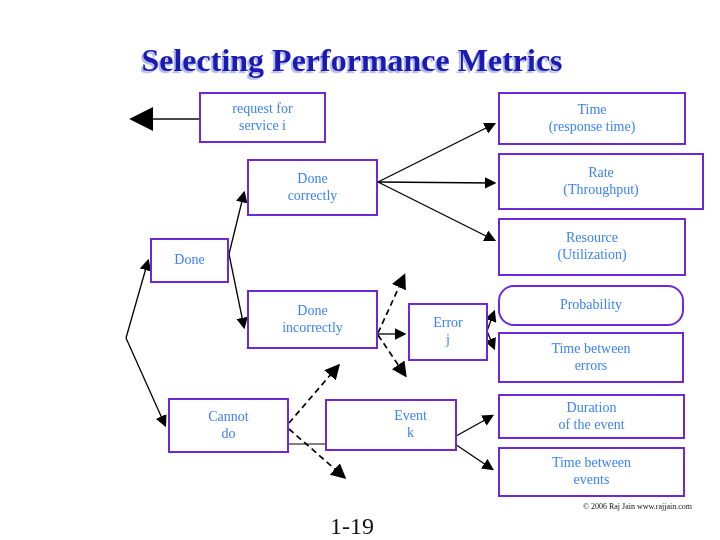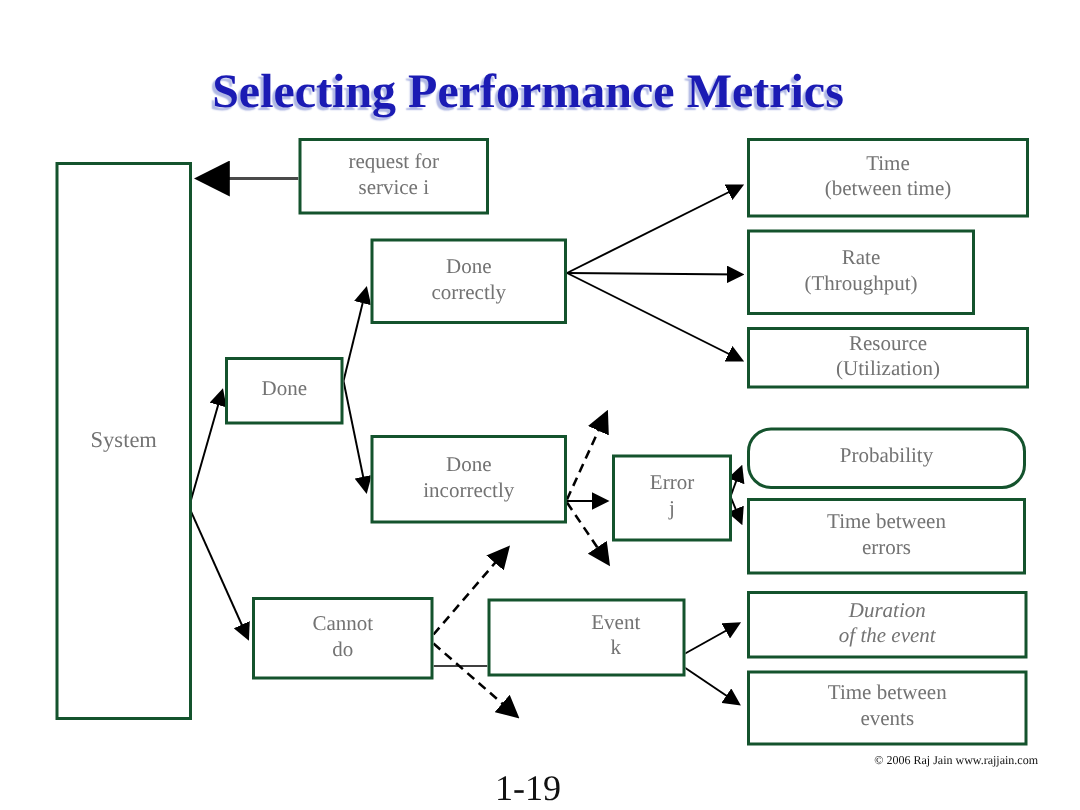--- a/index.html
+++ b/index.html
@@ -20,28 +20,28 @@
     text-shadow:-2px 2px 1px #b0b8e4;
     letter-spacing:0px;
   }
   #connectors{
     position:absolute;left:0;top:0;width:720px;height:540px;
   }
   .box{
     position:absolute;
     box-sizing:border-box;
     background:#ffffff;
-    border:2px solid #14532d;
+    border:2px solid #6d28d9;
     display:flex;
     align-items:center;
     justify-content:center;
     text-align:center;
     font-size:14px;
     line-height:1.2;
-    color:#737373;
+    color:#3b82f6;
     white-space:pre-line;
   }
   .box.tall{font-size:15px;}
   #page-number{
     position:absolute;
     left:330px;top:513px;
     font-size:24px;
     color:#111;
   }
   #copyright{
@@ -89,21 +89,20 @@
     <line x1="487" y1="331" x2="494" y2="348" stroke="#000" stroke-width="1.3" marker-end="url(#arr)"></line>
 
     <line x1="289" y1="444" x2="325" y2="444" stroke="#000" stroke-width="1"></line>
     <line x1="289" y1="423" x2="338" y2="366" stroke="#000" stroke-width="1.7" stroke-dasharray="6 4" marker-end="url(#arr)"></line>
     <line x1="289" y1="429" x2="344" y2="477" stroke="#000" stroke-width="1.7" stroke-dasharray="6 4" marker-end="url(#arr)"></line>
 
     <line x1="449" y1="440" x2="492" y2="416" stroke="#000" stroke-width="1.3" marker-end="url(#arr)"></line>
     <line x1="449" y1="440" x2="492" y2="469" stroke="#000" stroke-width="1.3" marker-end="url(#arr)"></line>
   </svg>
 
-  <div class="box tall" style="left:37px;top:108px;width:91px;height:372px;">System</div>
 
   <div class="box" style="left:199px;top:92px;width:127px;height:51px;">request for
 service i</div>
 
   <div class="box" style="left:150px;top:238px;width:79px;height:45px;">Done</div>
 
   <div class="box" style="left:247px;top:159px;width:131px;height:57px;">Done
 correctly</div>
 
   <div class="box" style="left:247px;top:290px;width:131px;height:59px;">Done
@@ -112,34 +111,34 @@
   <div class="box" style="left:168px;top:398px;width:121px;height:55px;">Cannot
 do</div>
 
   <div class="box" style="left:408px;top:303px;width:80px;height:58px;">Error
 j</div>
 
   <div class="box" style="left:325px;top:399px;width:132px;height:52px;padding-left:39px;">Event
 k</div>
 
   <div class="box" style="left:498px;top:92px;width:188px;height:53px;">Time
-(between time)</div>
+(response time)</div>
 
-  <div class="box" style="left:498px;top:153px;width:152px;height:57px;">Rate
+  <div class="box" style="left:498px;top:153px;width:206px;height:57px;">Rate
 (Throughput)</div>
 
-  <div class="box" style="left:498px;top:218px;width:188px;height:41px;">Resource
+  <div class="box" style="left:498px;top:218px;width:188px;height:58px;">Resource
 (Utilization)</div>
 
   <div class="box" style="left:498px;top:285px;width:186px;height:41px;border-radius:16px;">Probability</div>
 
   <div class="box" style="left:498px;top:332px;width:186px;height:51px;">Time between
 errors</div>
 
-  <div class="box" style="left:498px;top:394px;width:187px;height:45px;font-style:italic;">Duration
+  <div class="box" style="left:498px;top:394px;width:187px;height:45px;">Duration
 of the event</div>
 
   <div class="box" style="left:498px;top:447px;width:187px;height:50px;">Time between
 events</div>
 
   <div id="page-number">1-19</div>
 
   <div id="copyright">© 2006 Raj Jain www.rajjain.com</div>
 
 </div>

